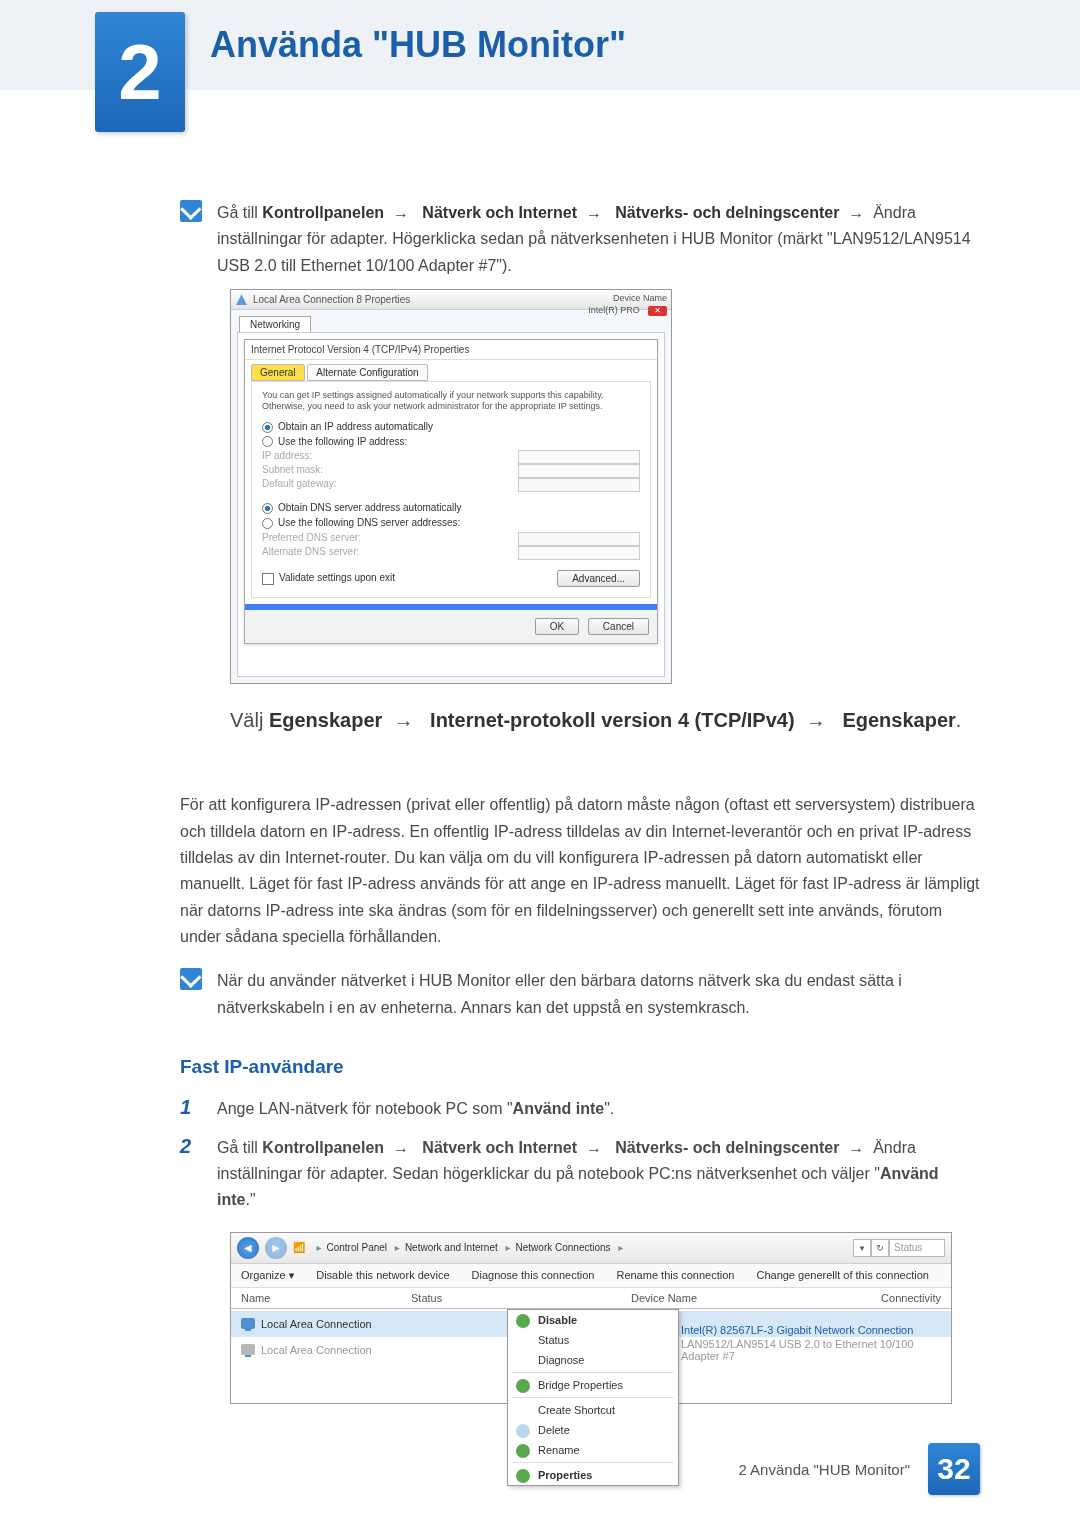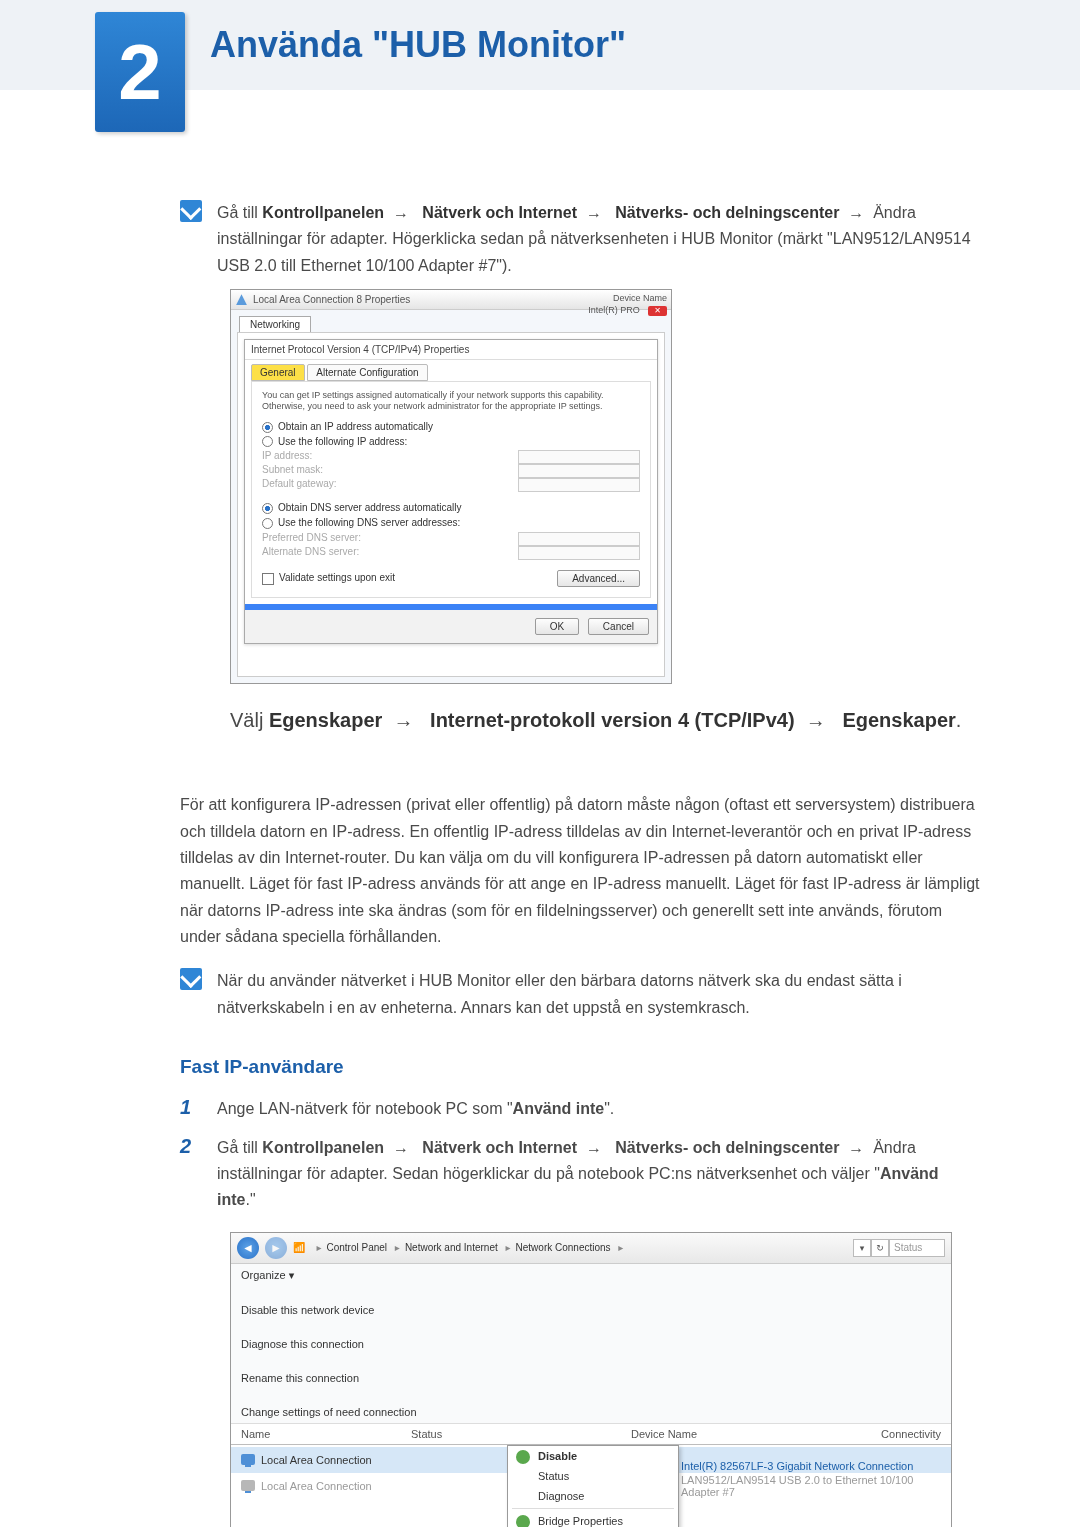--- a/index.html
+++ b/index.html
@@ -200,21 +200,21 @@
   .bcrumb-path .sep{margin:0 5px;color:#888;}
   .bcrumb .sbx{
     margin-left:auto;
     display:flex;align-items:center;gap:0;
   }
   .dd{border:1px solid #bbb;background:#fff;width:16px;height:16px;display:inline-flex;align-items:center;justify-content:center;font-size:9px;color:#555;}
   .srch{border:1px solid #bbb;width:50px;height:16px;font-size:10px;color:#999;padding-left:4px;background:#fff;display:inline-flex;align-items:center;}
   .toolbar2{
     display:flex; gap:22px; padding:5px 10px;
     border-bottom:1px solid #ddd; font-size:11px;
-    color:#333; background:#f9fafb;flex-direction:column;
+    color:#333; background:#f9fafb;
   }
   .org{ color:#333; }
   .colhdrs{
     display:grid;
     grid-template-columns: 170px 180px 40px 210px 1fr;
     padding:4px 10px; font-size:11px; color:#555;
     border-bottom:1px solid #bdbdbd;
   }
   .nc-body{ position:relative; padding:2px 0 40px 0;}
   .nc-row{
@@ -400,21 +400,21 @@
           <span class="dd">▾</span>
           <span class="dd">↻</span>
           <span class="srch" title="Search">Status</span>
         </span>
       </div>
       <div class="toolbar2">
         <span class="org">Organize ▾</span>
         <span>Disable this network device</span>
         <span>Diagnose this connection</span>
         <span>Rename this connection</span>
-        <span>Change settings of need connection</span>
+        <span>Change generellt of this connection</span>
       </div>
       <div class="colhdrs">
         <span>Name</span>
         <span>Status</span>
         <span></span>
         <span>Device Name</span>
         <span style="text-align:right">Connectivity</span>
       </div>
       <div class="nc-body">
         <div class="nc-row">

